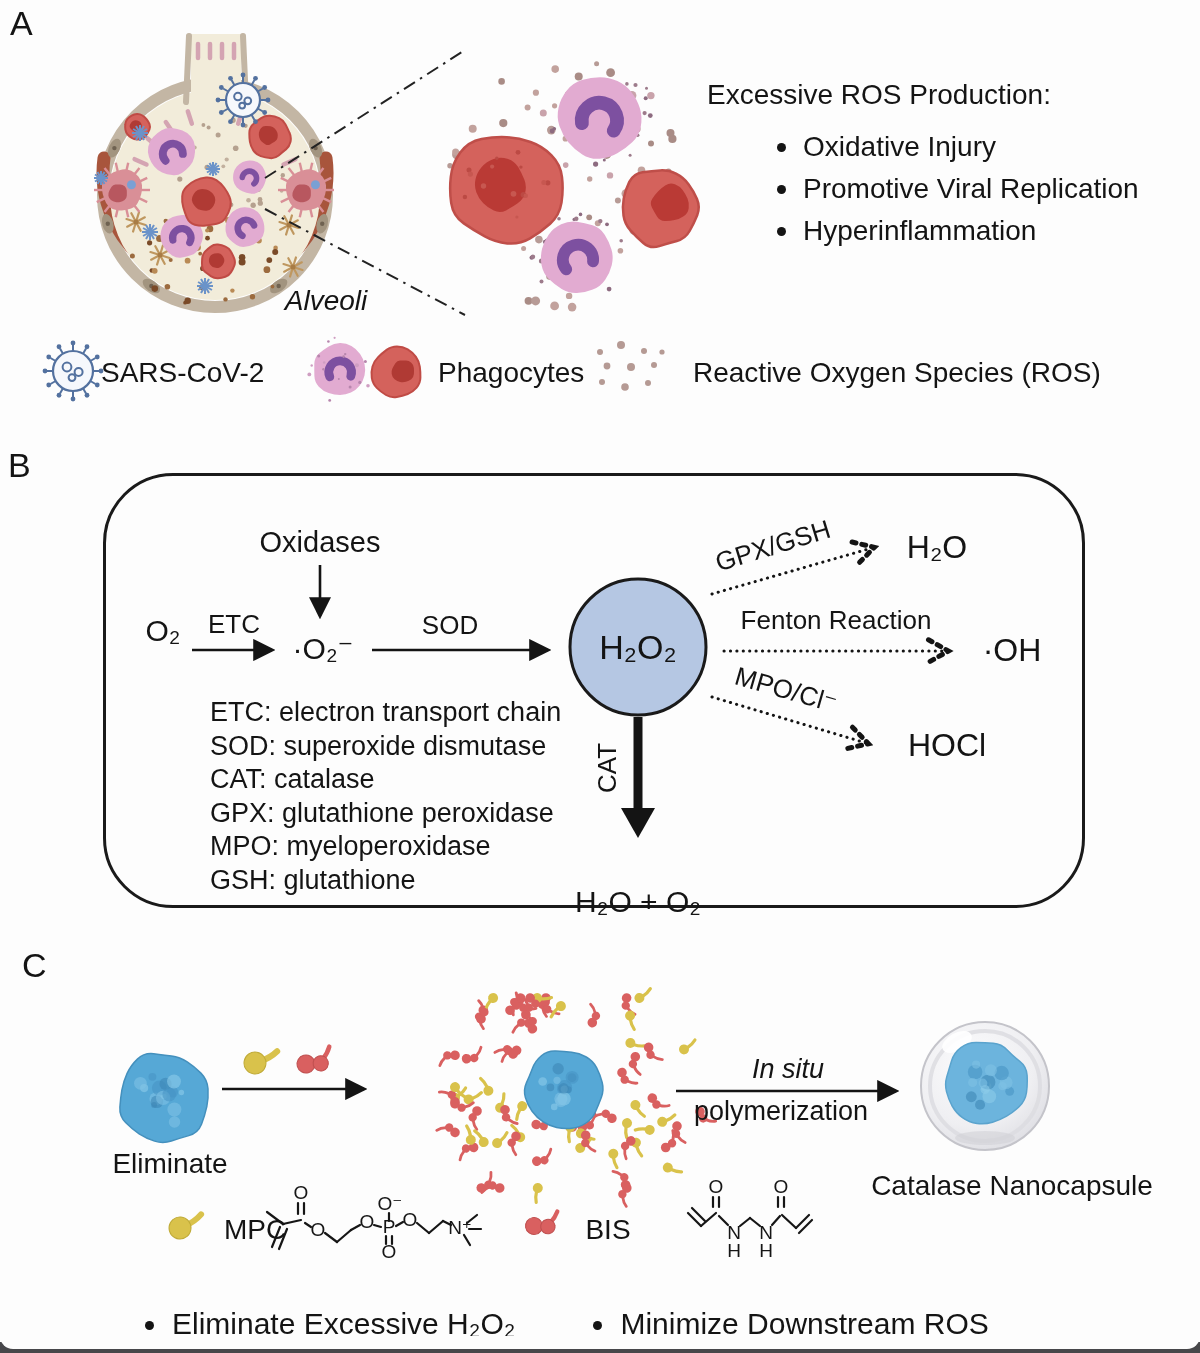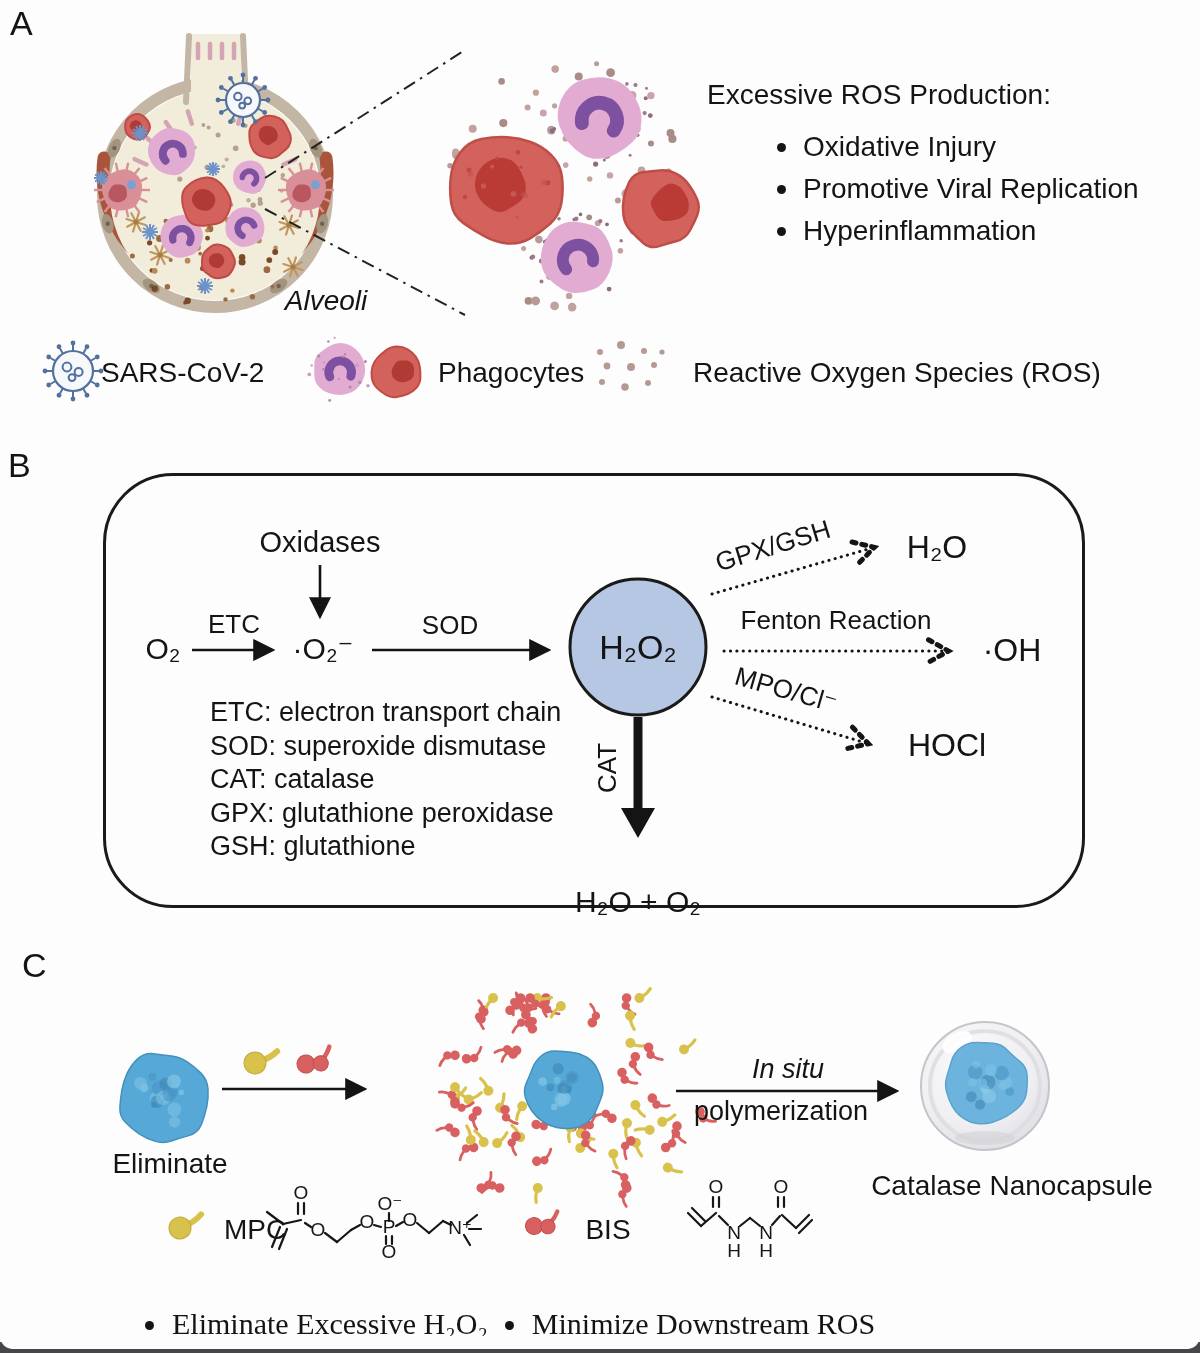--- a/index.html
+++ b/index.html
@@ -15,21 +15,21 @@
   .fs29{font-size:29px;} .fs30{font-size:30px;} .fs32{font-size:32px;} .fs34{font-size:34px;}
   .it{font-style:italic;}
   #scene{position:absolute;left:0;top:0;z-index:1;}
   #panelB-box{
     position:absolute;left:103px;top:473px;width:976px;height:429px;
     border:3px solid #1a1a1a;border-radius:70px;z-index:0;background:transparent;
   }
   .ros-list{position:absolute;left:799px;top:127px;margin:4px;padding:0;list-style:none;z-index:3;}
   .ros-list li{font-size:28px;margin-bottom:10px;position:relative;}
   .ros-list li::before{content:"";position:absolute;left:-26px;top:12px;width:9px;height:9px;border-radius:50%;background:#141414;}
-  .bullets-bottom{position:absolute;left:168px;top:1303px;margin:4px;padding:0;list-style:none;display:flex;gap:44px;z-index:3;font-family:Liberation Serif, serif;}
+  .bullets-bottom{position:absolute;left:168px;top:1303px;margin:4px;padding:0;list-style:none;display:flex;gap:105px;z-index:3;}
   .bullets-bottom li{font-size:30px;position:relative;}
   .bullets-bottom li::before{content:"";position:absolute;left:-27px;top:14px;width:9px;height:9px;border-radius:50%;background:#141414;}
   .abbrev{position:absolute;left:210px;top:696px;z-index:3;font-size:27px;line-height:33.5px;}
   .dark-bottom{position:absolute;left:0;right:0;bottom:0;height:11px;background:#47474a;z-index:4;}
   .bottom-round{position:absolute;left:0;right:0;bottom:4px;height:13px;background:#fdfdfd;border-radius:0 0 14px 14px;z-index:5;}
 </style>
 </head>
 <body>
 
 <svg id="scene" width="1200" height="1353" viewBox="0 0 1200 1353">
@@ -1030,39 +1030,40 @@
   <li>Oxidative Injury</li>
   <li>Promotive Viral Replication</li>
   <li>Hyperinflammation</li>
 </ul>
 
 <div class="t fs28" style="left:101px;top:357px;">SARS-CoV-2</div>
 <div class="t fs28" style="left:438px;top:357px;">Phagocytes</div>
 <div class="t fs28" style="left:693px;top:357px;">Reactive Oxygen Species (ROS)</div>
 
 <div class="t fs29 ctr" style="left:320px;top:542px;">Oxidases</div>
-<div class="t fs30 ctr" style="left:163px;top:649px;">O₂</div>
+<div class="t fs30 ctr" style="left:163px;top:631px;">O₂</div>
 <div class="t fs26 ctr" style="left:234px;top:624px;">ETC</div>
 <div class="t fs30 ctr" style="left:323px;top:648px;">·O₂⁻</div>
 <div class="t fs26 ctr" style="left:450px;top:625px;">SOD</div>
 <div class="t fs34 ctr" style="left:638px;top:647px;">H₂O₂</div>
 <div class="t fs26" style="left:773px;top:546px;transform:translate(-50%,-50%) rotate(-17deg);">GPX/GSH</div>
 <div class="t fs32 ctr" style="left:937px;top:547px;">H₂O</div>
 <div class="t fs26 ctr" style="left:836px;top:620px;">Fenton Reaction</div>
 <div class="t fs32 ctr" style="left:1012px;top:650px;">·OH</div>
 <div class="t fs26" style="left:786px;top:690px;transform:translate(-50%,-50%) rotate(16deg);">MPO/Cl⁻</div>
 <div class="t fs32 ctr" style="left:947px;top:745px;">HOCl</div>
 <div class="t fs26" style="left:607px;top:768px;transform:translate(-50%,-50%) rotate(-90deg);">CAT</div>
 <div class="t fs30 ctr" style="left:638px;top:902px;">H₂O + O₂</div>
 
 <div class="abbrev">
   <div>ETC: electron transport chain</div>
   <div>SOD: superoxide dismutase</div>
   <div>CAT: catalase</div>
   <div>GPX: glutathione peroxidase</div>
+  <div>MPO: myeloperoxidase</div>
   <div>GSH: glutathione</div>
 </div>
 
 <div class="t fs28 ctr" style="left:170px;top:1164px;">Eliminate</div>
 <div class="t fs27 it ctr" style="left:788px;top:1069px;">In situ</div>
 <div class="t fs27 ctr" style="left:781px;top:1111px;">polymerization</div>
 <div class="t fs28 ctr" style="left:1012px;top:1186px;">Catalase Nanocapsule</div>
 <div class="t fs28 ctr" style="left:255px;top:1230px;">MPC</div>
 <div class="t fs28 ctr" style="left:608px;top:1230px;">BIS</div>
 

